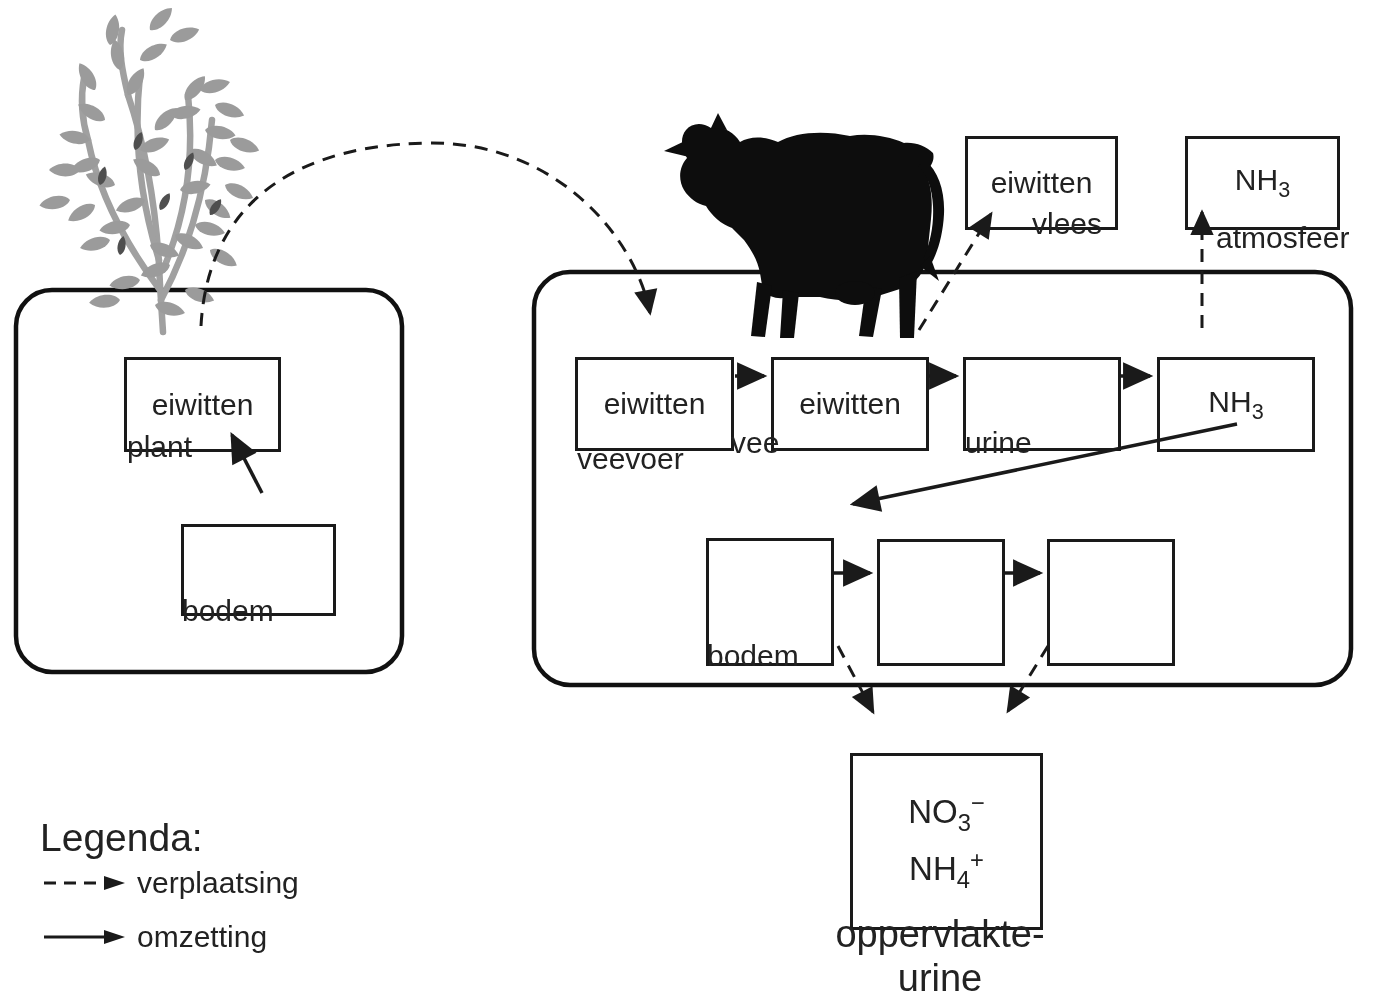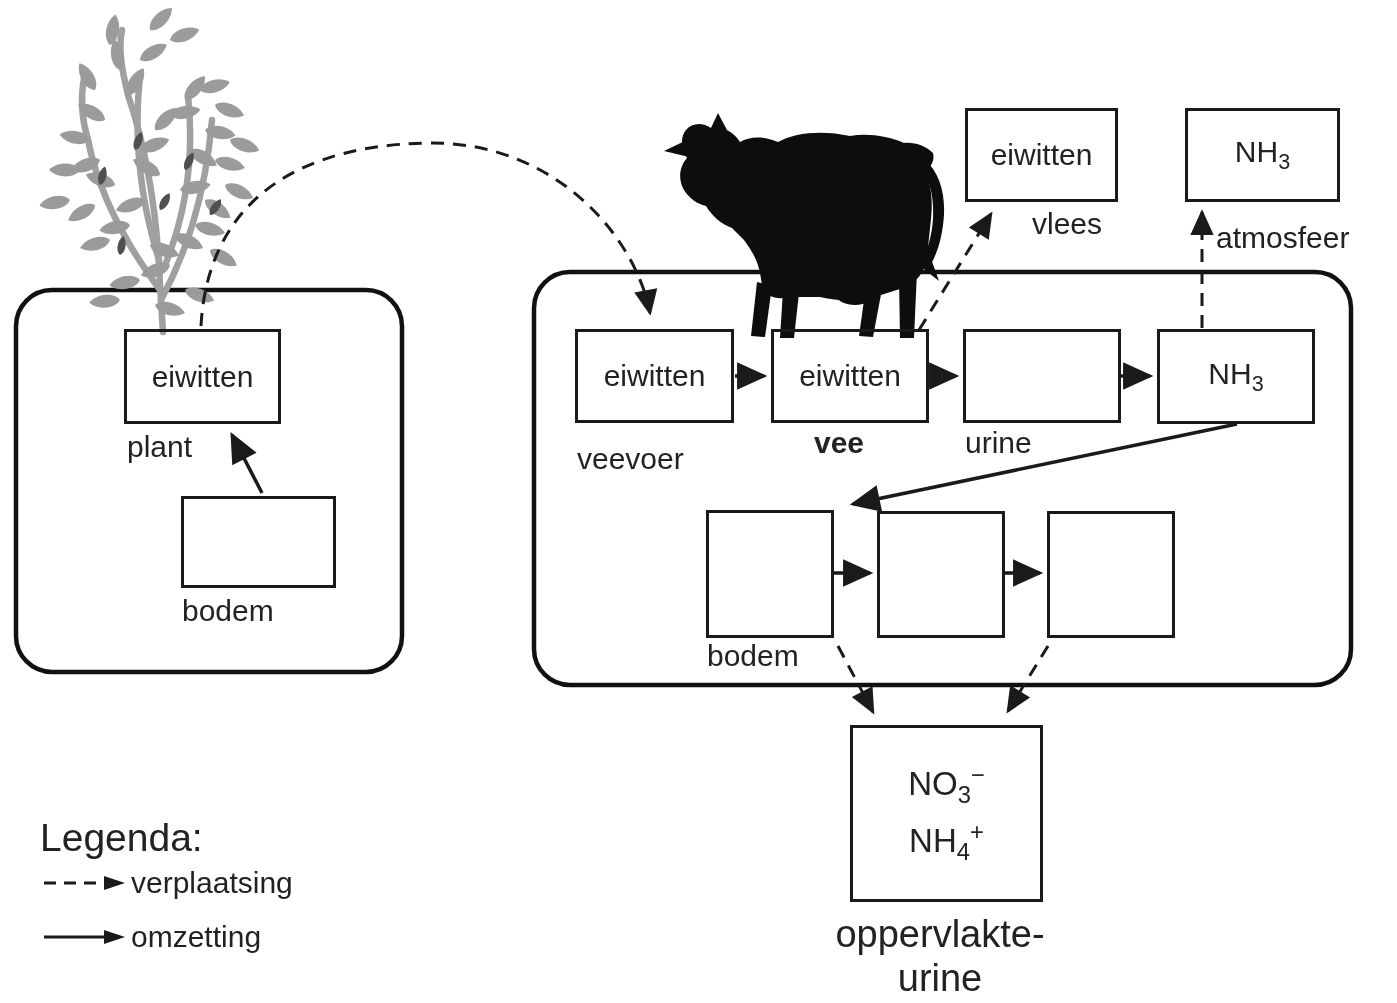--- a/index.html
+++ b/index.html
@@ -1,29 +1,29 @@
 <!DOCTYPE html>
 <html><head>
 <meta charset="utf-8">
 <style>
   html,body{margin:0;padding:0;background:#fff;}
   body{width:1397px;height:1003px;position:relative;overflow:hidden;
        font-family:"Liberation Sans", sans-serif;color:#222;}
   #art{position:absolute;left:0;top:0;z-index:1;}
   .box{position:absolute;border:3px solid #1a1a1a;box-sizing:border-box;
        display:flex;align-items:center;justify-content:center;
-       font-size:30px;z-index:3;background:transparent;}
+       font-size:30px;z-index:3;background:transparent;margin-top:28px;}
   .lbl{position:absolute;font-size:30px;white-space:nowrap;z-index:3;}
   sub{font-size:0.72em;}
   sup{font-size:0.72em;}
   .chem{font-size:33px;line-height:1.55;text-align:center;}
   .water-lbl{position:absolute;left:790px;top:912px;width:300px;text-align:center;
        font-size:38px;line-height:44px;z-index:3;}
   .legend-title{position:absolute;left:40px;top:816px;font-size:39px;z-index:3;}
-  .legend-row{position:absolute;display:flex;align-items:center;gap:4px;z-index:3;}
+  .legend-row{position:absolute;display:flex;align-items:center;gap:10px;z-index:3;}
   .legend-row .lab{font-size:30px;}
 </style>
 </head>
 <body>
 
 <svg id="art" width="1397" height="1003" viewBox="0 0 1397 1003">
   <defs>
     <marker id="ah" viewBox="0 0 10 10" refX="8.6" refY="5" markerWidth="9.5" markerHeight="9.5" orient="auto-start-reverse">
       <path d="M0.5,0.9 L9.6,5 L0.5,9.1 z" fill="#1a1a1a"></path>
     </marker>
@@ -141,21 +141,21 @@
 <div class="lbl" style="left:182px;top:594px;">bodem</div>
 
 <div class="box" style="left:575px;top:329px;width:159px;height:94px;">
   <span>eiwitten</span>
 </div>
 <div class="lbl" style="left:577px;top:442px;">veevoer</div>
 
 <div class="box" style="left:771px;top:329px;width:158px;height:94px;">
   <span>eiwitten</span>
 </div>
-<div class="lbl" style="left:814px;top:426px;font-weight:bold;">vee</div>
+<div class="lbl" style="left:731px;top:426px;">vee</div>
 
 <div class="box" style="left:963px;top:329px;width:158px;height:94px;"></div>
 <div class="lbl" style="left:965px;top:426px;">urine</div>
 
 <div class="box" style="left:1157px;top:329px;width:158px;height:95px;">
   <span><span>NH</span><sub>3</sub></span>
 </div>
 
 <div class="box" style="left:706px;top:510px;width:128px;height:128px;"></div>
 <div class="box" style="left:877px;top:511px;width:128px;height:127px;"></div>

